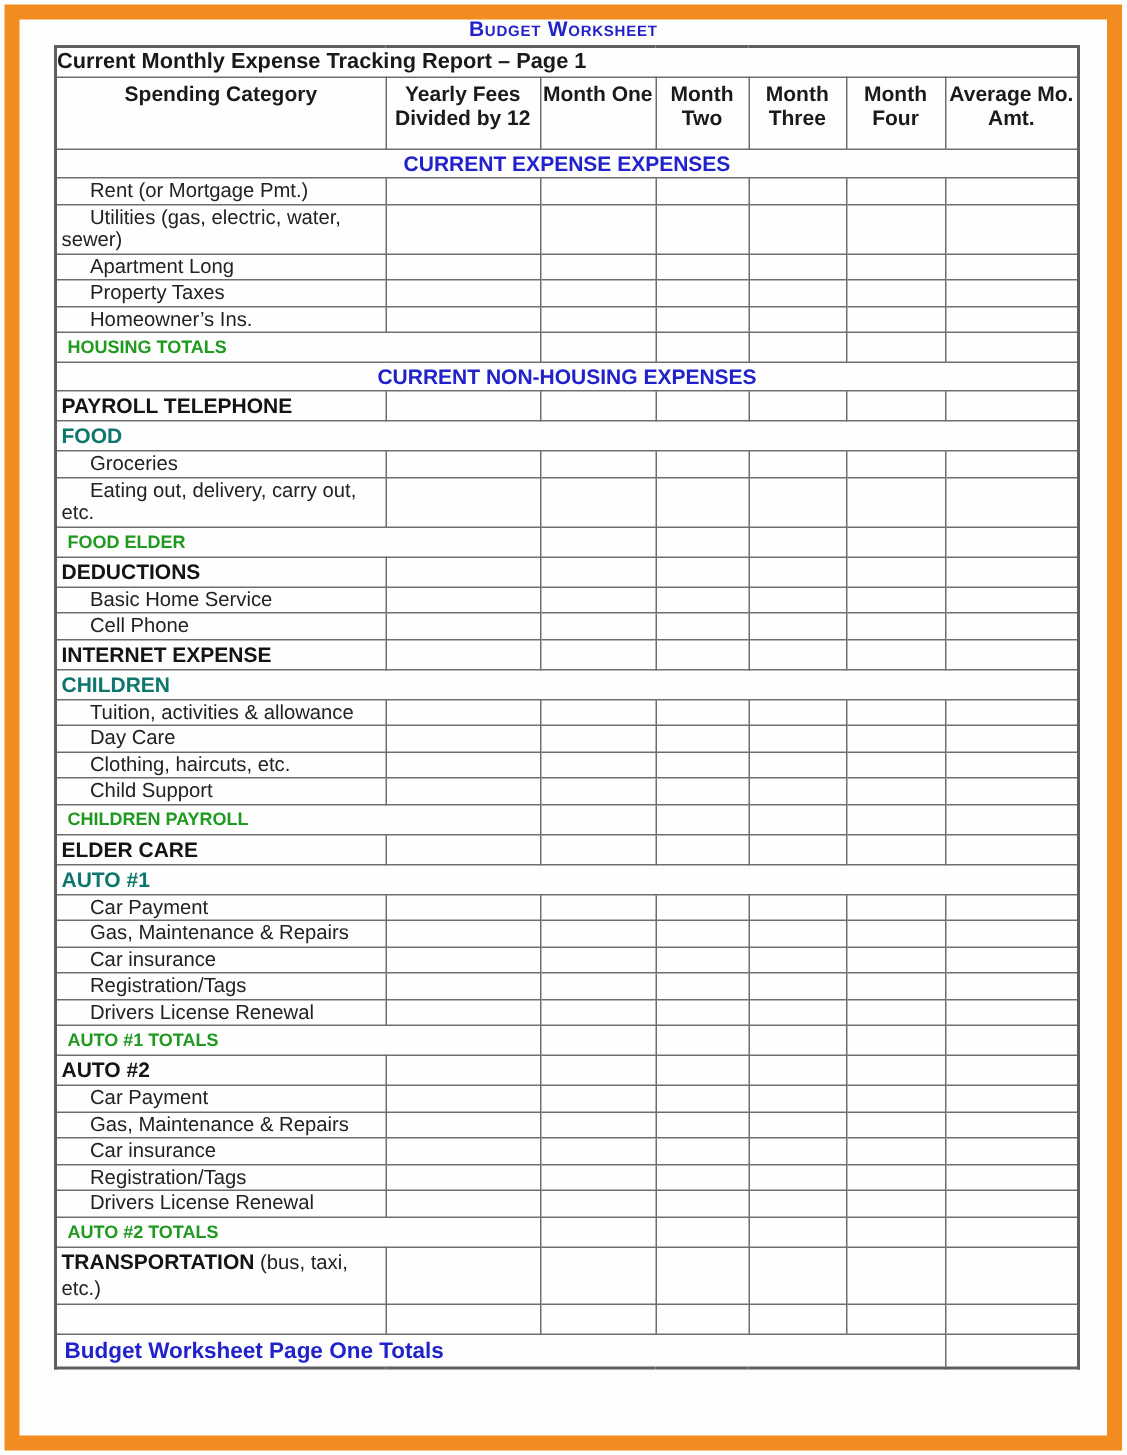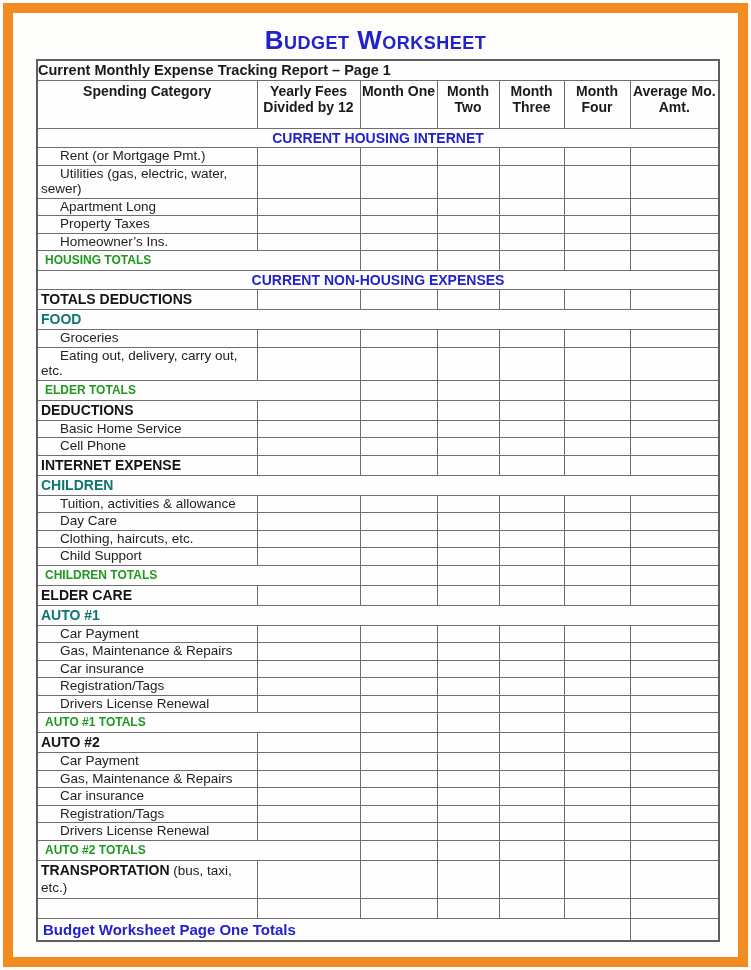--- a/index.html
+++ b/index.html
@@ -1,20 +1,20 @@
 <!DOCTYPE html>
 <html style="--blue: #2222CC; --green: #1F9A1F; --orange: #F28B20;"><head>
 <meta charset="utf-8">
 <style>
   * { margin:0; padding:0; box-sizing:border-box; }
   html,body { width:751px; height:970px; background:#ffffff; font-family:"Liberation Sans", sans-serif; }
   .page { position:relative; width:751px; height:970px; background:#fdfdfc; overflow:hidden; }
   .frame { position:absolute; left:3px; top:3px; right:3px; bottom:3px; border:10px solid var(--orange,#F28B20); pointer-events:none; }
   .content { position:absolute; left:0; top:0; width:751px; }
-  .title { margin-top:25px; margin-bottom:3px; text-align:center; font-size:26px; font-weight:bold;
+  .title { margin-top:11px; margin-bottom:3px; text-align:center; font-size:14px; font-weight:bold;
            color:var(--blue,#2222CC); font-variant:small-caps; letter-spacing:0.5px; }
   table.sheet { margin-left:36px; width:682px; table-layout:fixed; border-collapse:collapse;
                 border:2px solid #5f5f5f; background:#fefefe; }
   col.c0{width:220px} col.c1{width:103px} col.c2{width:77px} col.c3{width:62px}
   col.c4{width:65px} col.c5{width:66px} col.c6{width:89px}
   td,th { border:1px solid #6e6e6e; font-size:13px; line-height:15px; color:#222; vertical-align:top;
           overflow:hidden; }
   tr.subtitle td { font-weight:bold; font-size:14.5px; line-height:16px; text-align:left; padding:1px 0 2px; color:#1a1a1a; }
   tr.colhead th { font-weight:bold; font-size:14px; line-height:16px; text-align:center; vertical-align:top;
                   padding:2px 1px; height:48px; color:#1a1a1a; }
@@ -52,21 +52,21 @@
           <tr class="colhead">
             <th>Spending Category</th>
             <th>Yearly Fees Divided by 12</th>
             <th>Month One</th>
             <th>Month Two</th>
             <th>Month Three</th>
             <th>Month Four</th>
             <th>Average Mo. Amt.</th>
           </tr>
           <tr class="section">
-            <td colspan="7">CURRENT HOUSING INTERNET</td>
+            <td colspan="7">CURRENT EXPENSE EXPENSES</td>
           </tr>
           <tr class="item">
             <td class="ilabel">Rent (or Mortgage Pmt.)</td>
             <td class="v"></td>
             <td class="v"></td>
             <td class="v"></td>
             <td class="v"></td>
             <td class="v"></td>
             <td class="v"></td>
           </tr>
@@ -111,21 +111,21 @@
             <td class="v"></td>
             <td class="v"></td>
             <td class="v"></td>
             <td class="v"></td>
             <td class="v"></td>
           </tr>
           <tr class="section">
             <td colspan="7">CURRENT NON-HOUSING EXPENSES</td>
           </tr>
           <tr class="header">
-            <td class="hlabel">TOTALS DEDUCTIONS</td>
+            <td class="hlabel">PAYROLL TELEPHONE</td>
             <td class="v"></td>
             <td class="v"></td>
             <td class="v"></td>
             <td class="v"></td>
             <td class="v"></td>
             <td class="v"></td>
           </tr>
           <tr class="hfull">
             <td colspan="7">FOOD</td>
           </tr>
@@ -141,21 +141,21 @@
           <tr class="item">
             <td class="ilabel">Eating out, delivery, carry out, etc.</td>
             <td class="v"></td>
             <td class="v"></td>
             <td class="v"></td>
             <td class="v"></td>
             <td class="v"></td>
             <td class="v"></td>
           </tr>
           <tr class="total">
-            <td class="tlabel" colspan="2">ELDER TOTALS</td>
+            <td class="tlabel" colspan="2">FOOD ELDER</td>
             <td class="v"></td>
             <td class="v"></td>
             <td class="v"></td>
             <td class="v"></td>
             <td class="v"></td>
           </tr>
           <tr class="header">
             <td class="hlabel">DEDUCTIONS</td>
             <td class="v"></td>
             <td class="v"></td>
@@ -224,21 +224,21 @@
           <tr class="item">
             <td class="ilabel">Child Support</td>
             <td class="v"></td>
             <td class="v"></td>
             <td class="v"></td>
             <td class="v"></td>
             <td class="v"></td>
             <td class="v"></td>
           </tr>
           <tr class="total">
-            <td class="tlabel" colspan="2">CHILDREN TOTALS</td>
+            <td class="tlabel" colspan="2">CHILDREN PAYROLL</td>
             <td class="v"></td>
             <td class="v"></td>
             <td class="v"></td>
             <td class="v"></td>
             <td class="v"></td>
           </tr>
           <tr class="header">
             <td class="hlabel">ELDER CARE</td>
             <td class="v"></td>
             <td class="v"></td>

